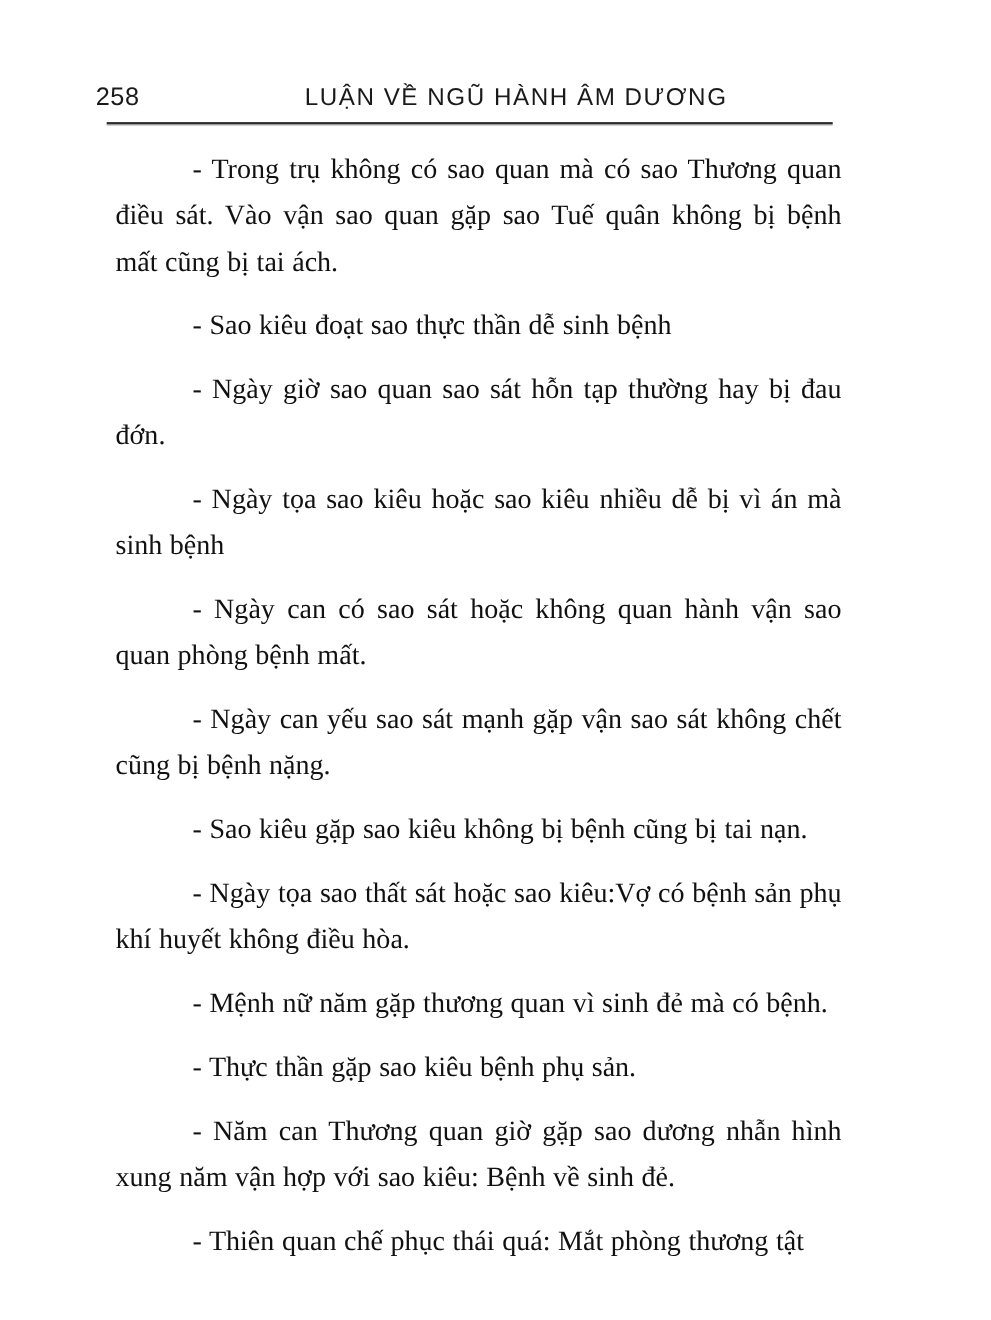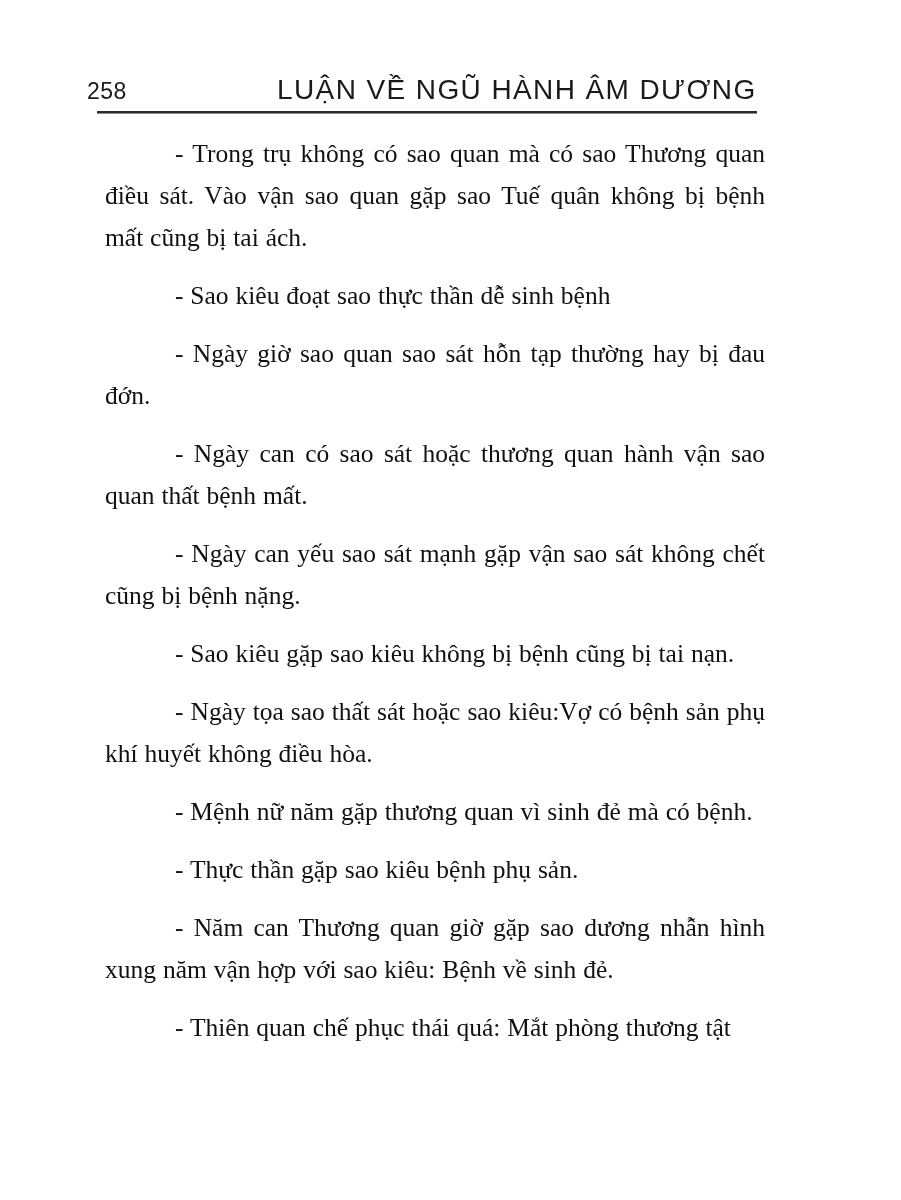--- a/index.html
+++ b/index.html
@@ -40,21 +40,21 @@
     font-size: 23px;
     font-weight: 400;
     letter-spacing: 0.5px;
     color: #1a1a1a;
     width: 190px;
     flex: 0 0 190px;
     line-height: 1;
   }
   .head-title {
     font-family: "Liberation Sans", "DejaVu Sans", sans-serif;
-    font-size: 28px;
+    font-size: 22px;
     font-weight: 400;
     letter-spacing: 1.4px;
     color: #1a1a1a;
     white-space: nowrap;
     line-height: 1;
   }
   .head-rule {
     position: absolute;
     left: 97px;
     top: 111px;
@@ -103,21 +103,22 @@
     <span class="folio">258</span>
     <span class="head-title">LUẬN VỀ NGŨ HÀNH ÂM DƯƠNG</span>
   </div>
 
   <div class="head-rule"></div>
 
   <div class="textblock">
     <p class="para">- Trong trụ không có sao quan mà có sao Thương quan điều sát. Vào vận sao quan gặp sao Tuế quân không bị bệnh mất cũng bị tai ách.</p>
     <p class="para">- Sao kiêu đoạt sao thực thần dễ sinh bệnh</p>
     <p class="para">- Ngày giờ sao quan sao sát hỗn tạp thường hay bị đau đớn.</p>
-    <p class="para">- Ngày can có sao sát hoặc thương quan hành vận sao quan thất bệnh mất.</p>
+    <p class="para">- Ngày tọa sao kiêu hoặc sao kiêu nhiều dễ bị vì án mà sinh bệnh</p>
+    <p class="para">- Ngày can có sao sát hoặc không quan hành vận sao quan phòng bệnh mất.</p>
     <p class="para">- Ngày can yếu sao sát mạnh gặp vận sao sát không chết cũng bị bệnh nặng.</p>
     <p class="para">- Sao kiêu gặp sao kiêu không bị bệnh cũng bị tai nạn.</p>
     <p class="para">- Ngày tọa sao  thất sát hoặc sao kiêu:Vợ có bệnh sản phụ khí huyết không điều hòa.</p>
     <p class="para">- Mệnh nữ năm gặp thương quan vì sinh đẻ mà có bệnh.</p>
     <p class="para">- Thực thần gặp sao kiêu bệnh phụ sản.</p>
     <p class="para">- Năm can Thương quan giờ gặp sao dương nhẫn hình xung năm vận hợp với sao kiêu: Bệnh về sinh đẻ.</p>
     <p class="para">- Thiên quan chế phục thái quá: Mắt phòng thương tật</p>
   </div>
 
 </div>

